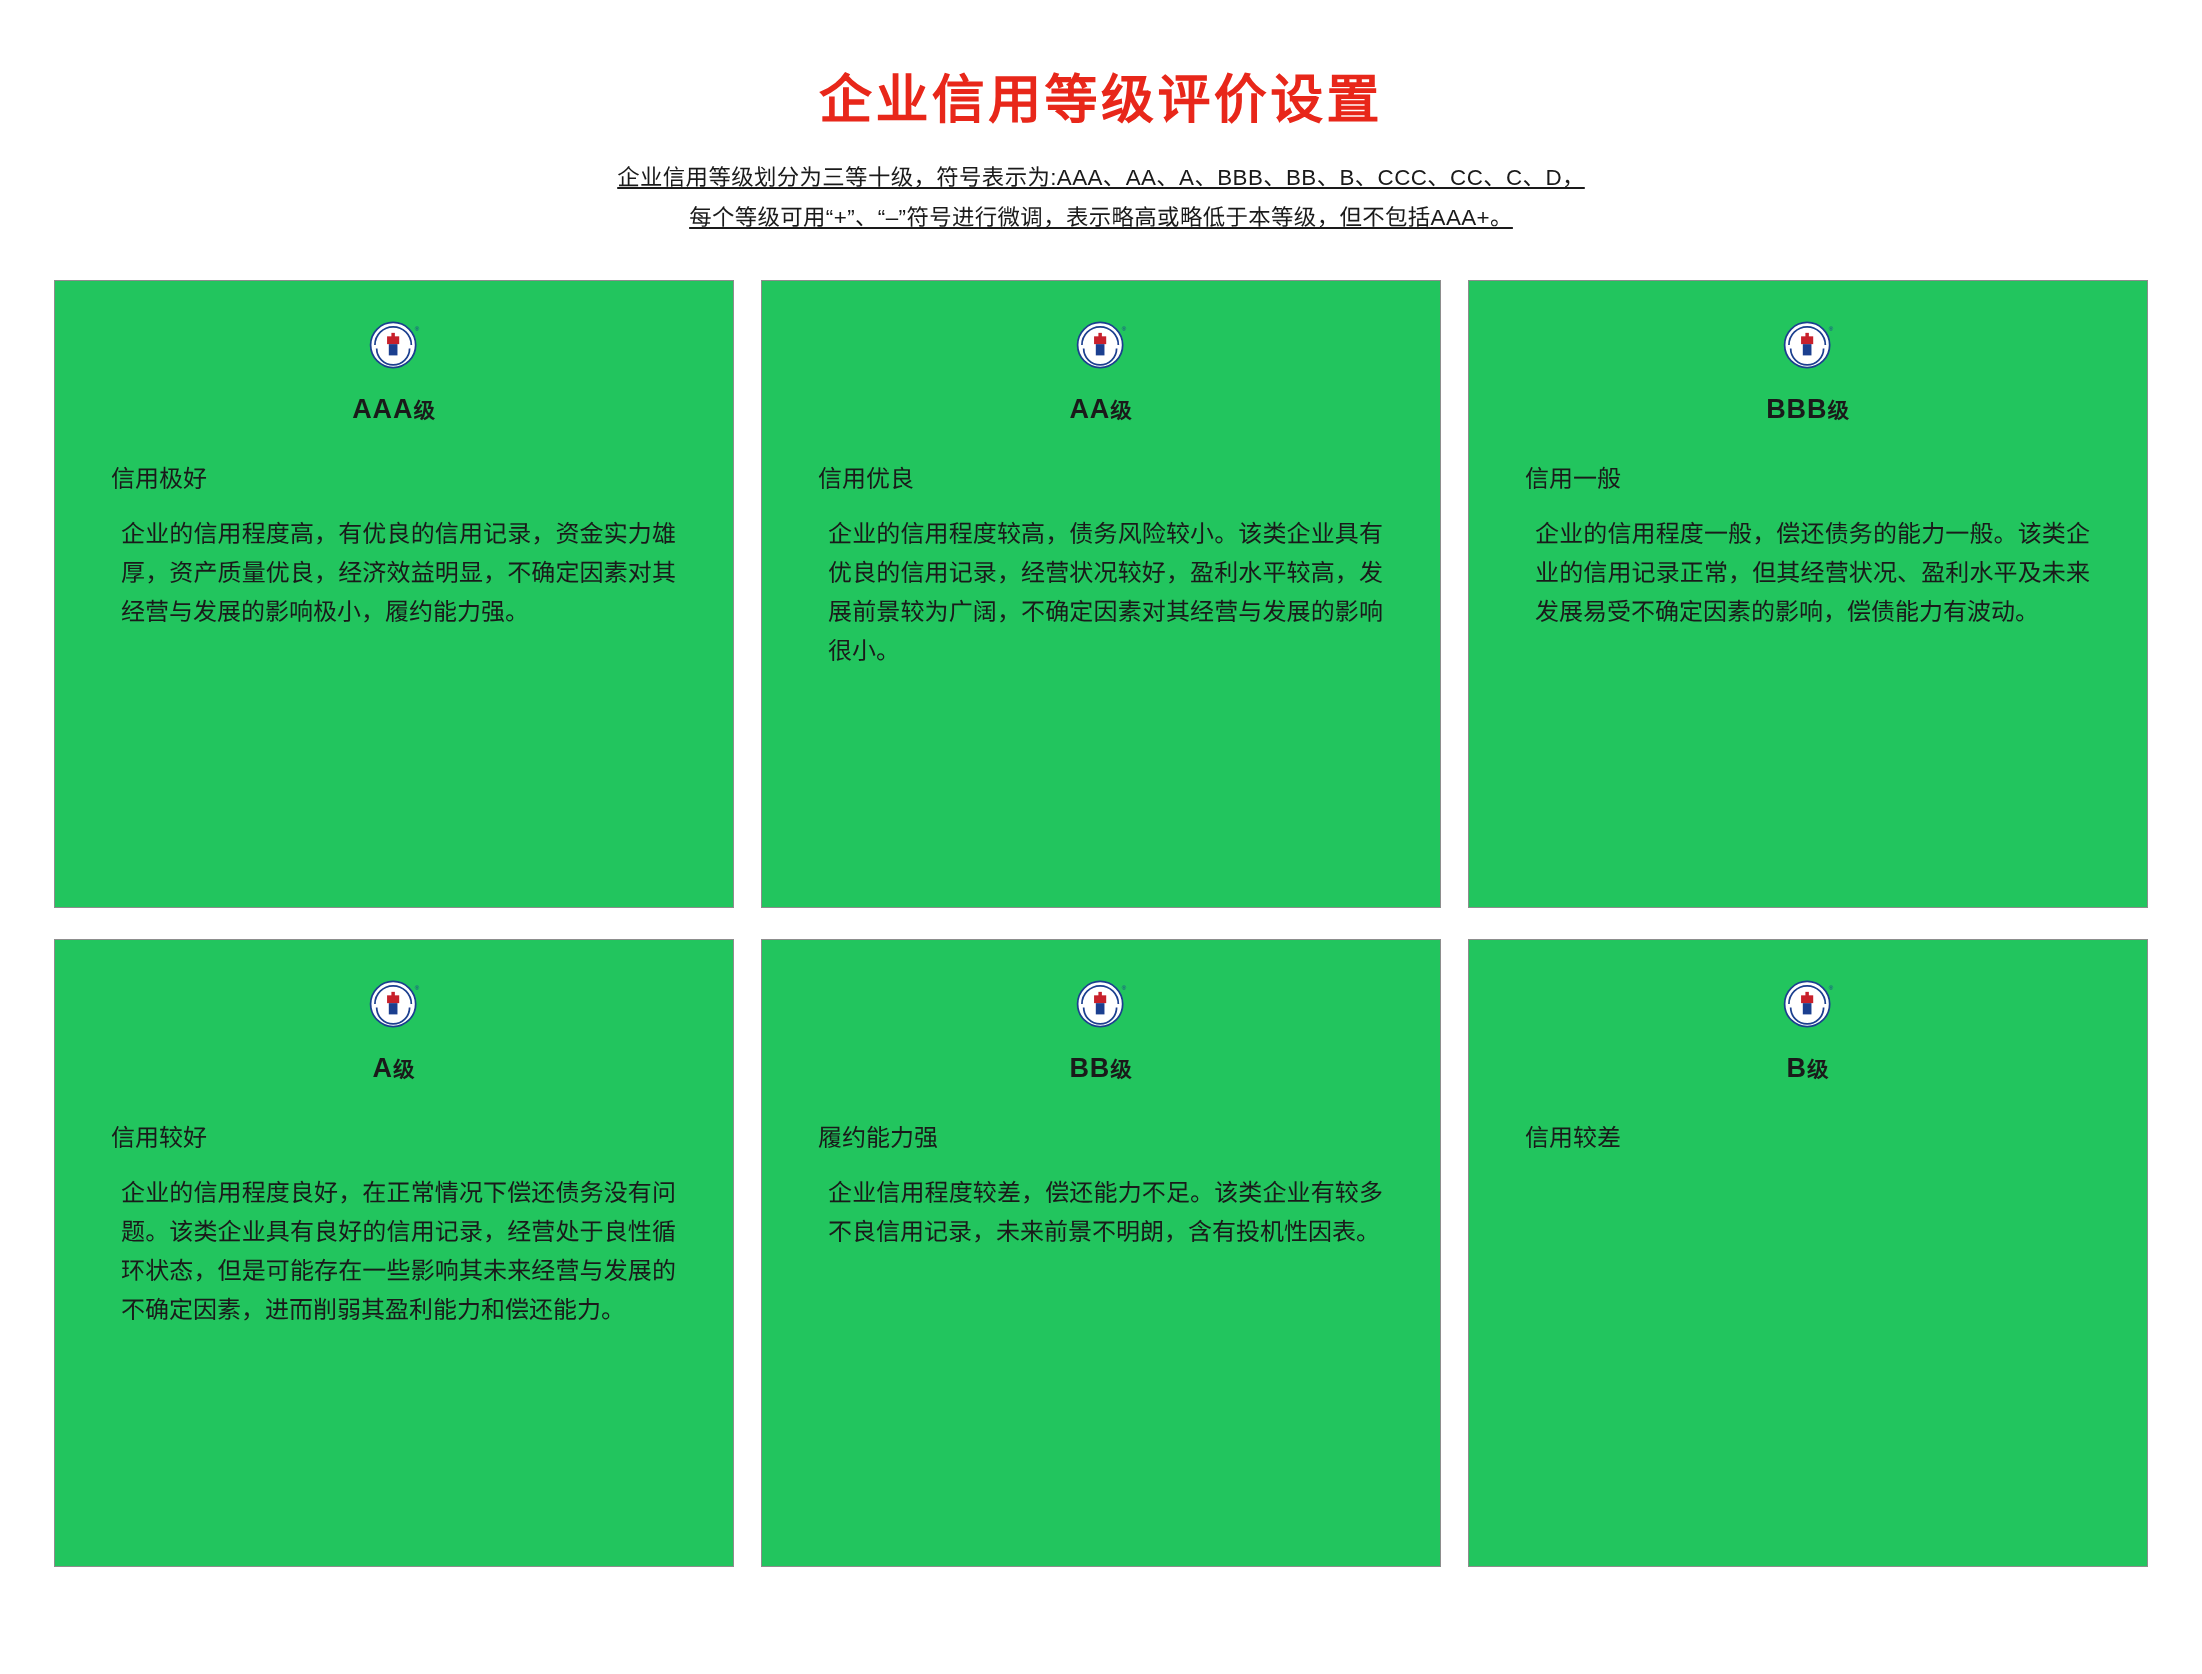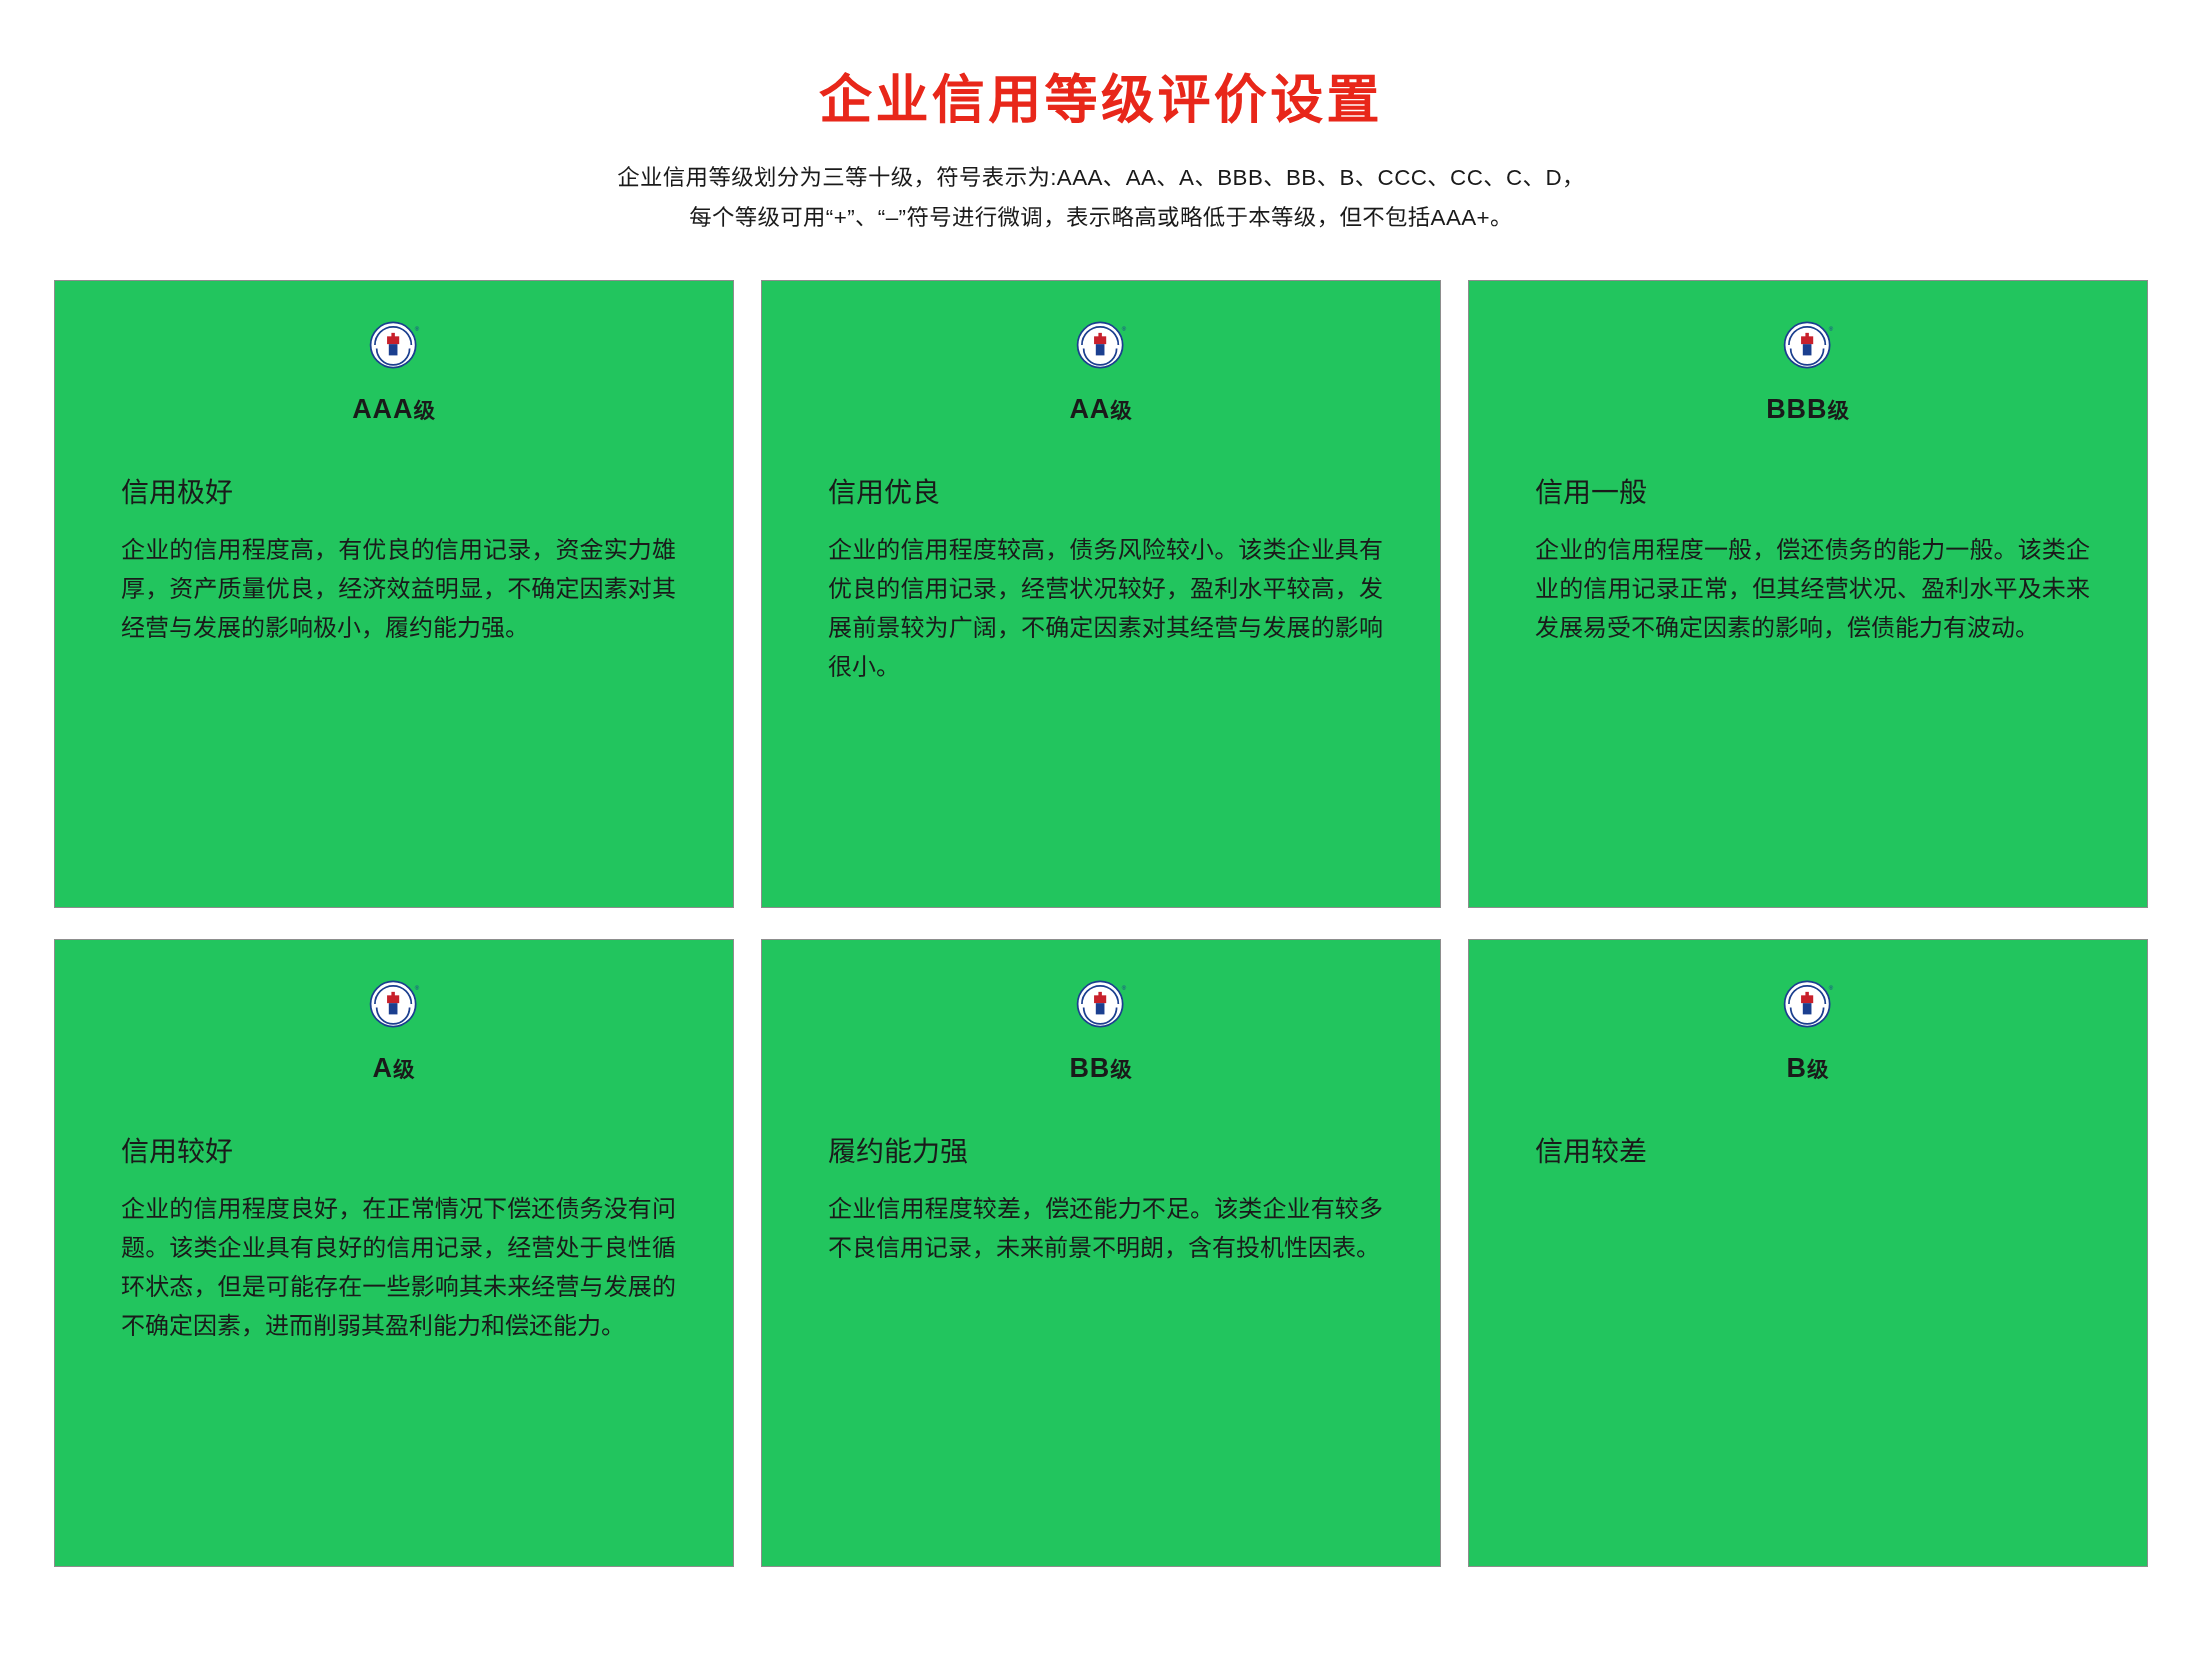--- a/index.html
+++ b/index.html
@@ -36,20 +36,21 @@
     text-align: center;
     margin: 0;
     padding-top: 29px;
     font-size: 22.4px;
     line-height: 1.75;
     color: #1a1a1a;
     letter-spacing: 0.4px;
   }
   .doc-subtitle .line {
     display: block;
+    text-decoration: underline;
   }
   .grid {
     margin: 0 auto;
     padding-top: 43px;
     width: 2125px;
     display: grid;
     grid-template-columns: repeat(3, 680px);
     grid-column-gap: 27px;
     grid-row-gap: 31px;
     justify-content: center;
@@ -76,23 +77,23 @@
     padding-top: 22.4px;
     letter-spacing: 0.9px;
   }
   .card-grade .grade-suffix {
     font-size: 21.5px;
   }
   .card-body {
     padding: 29px 41px 0 50px;
   }
   .card-lead {
-    font-size: 28px;
+    font-size: 24px;
     line-height: 1.62;
-    margin: 16px;
+    margin: 6px;
   }
   .card-desc {
     font-size: 24px;
     line-height: 1.62;
     margin: 16px;
     text-align: justify;
     text-justify: inter-ideograph;
   }
   
   .logo {

